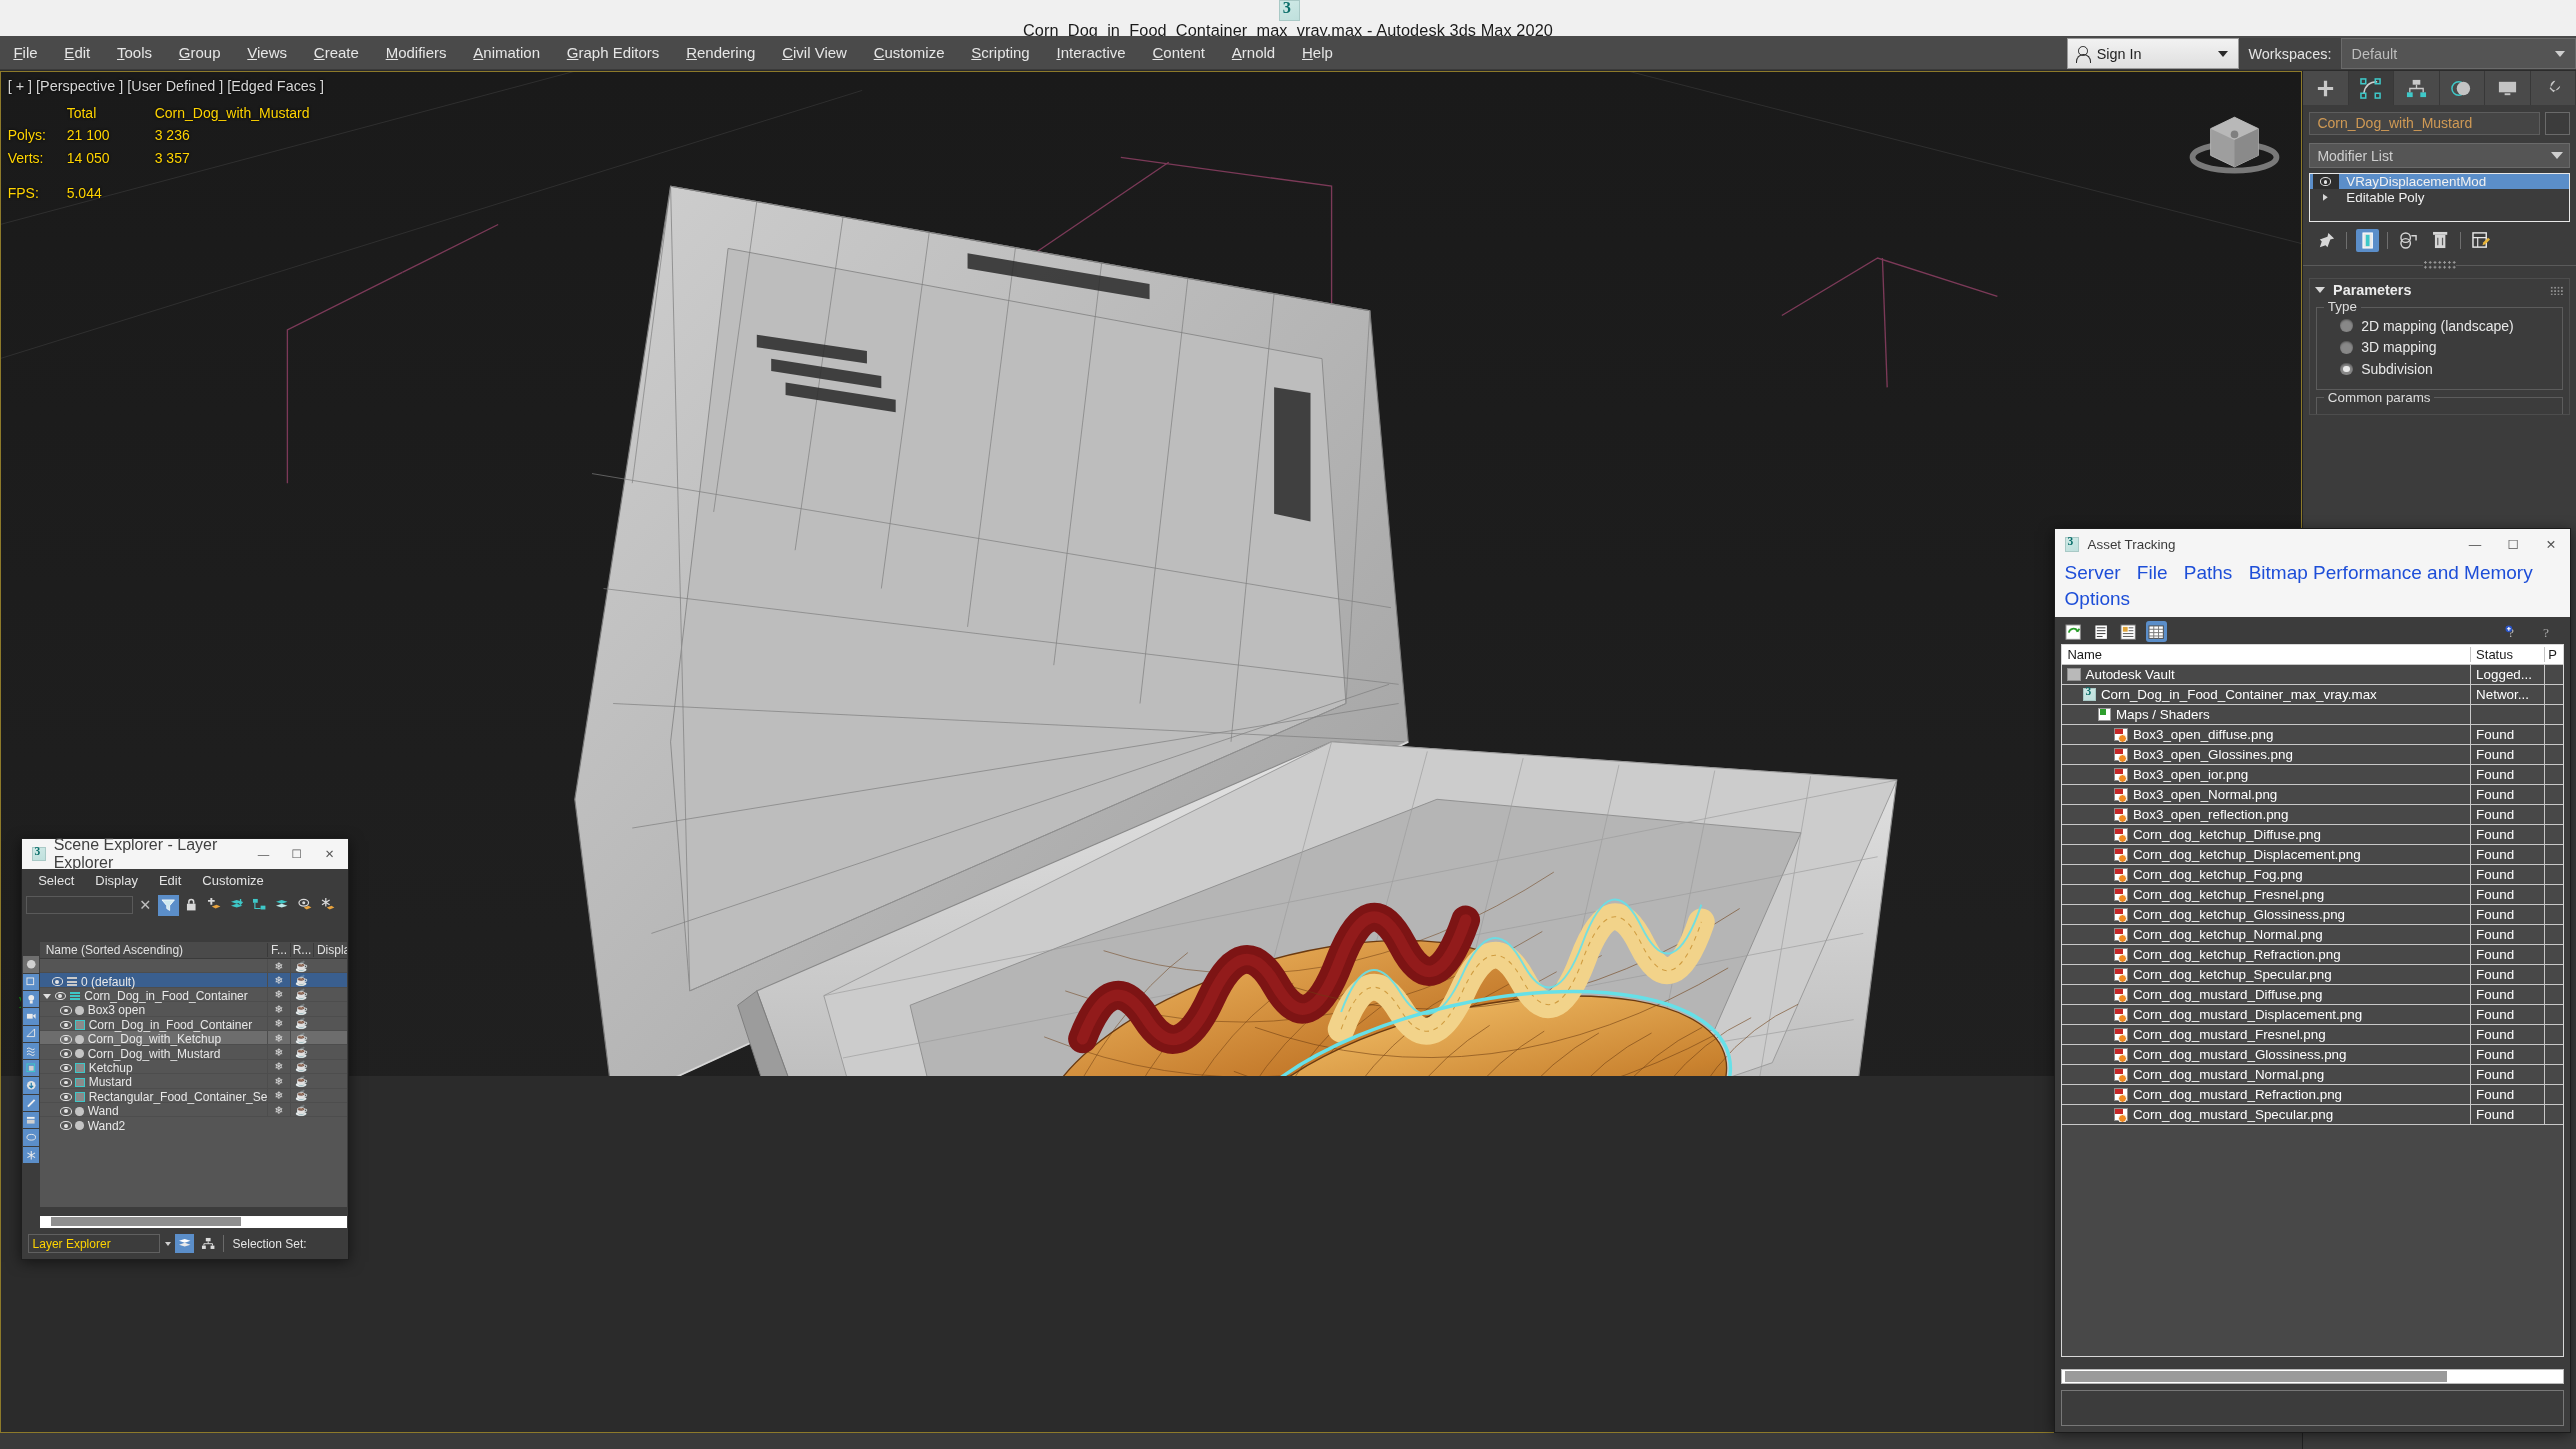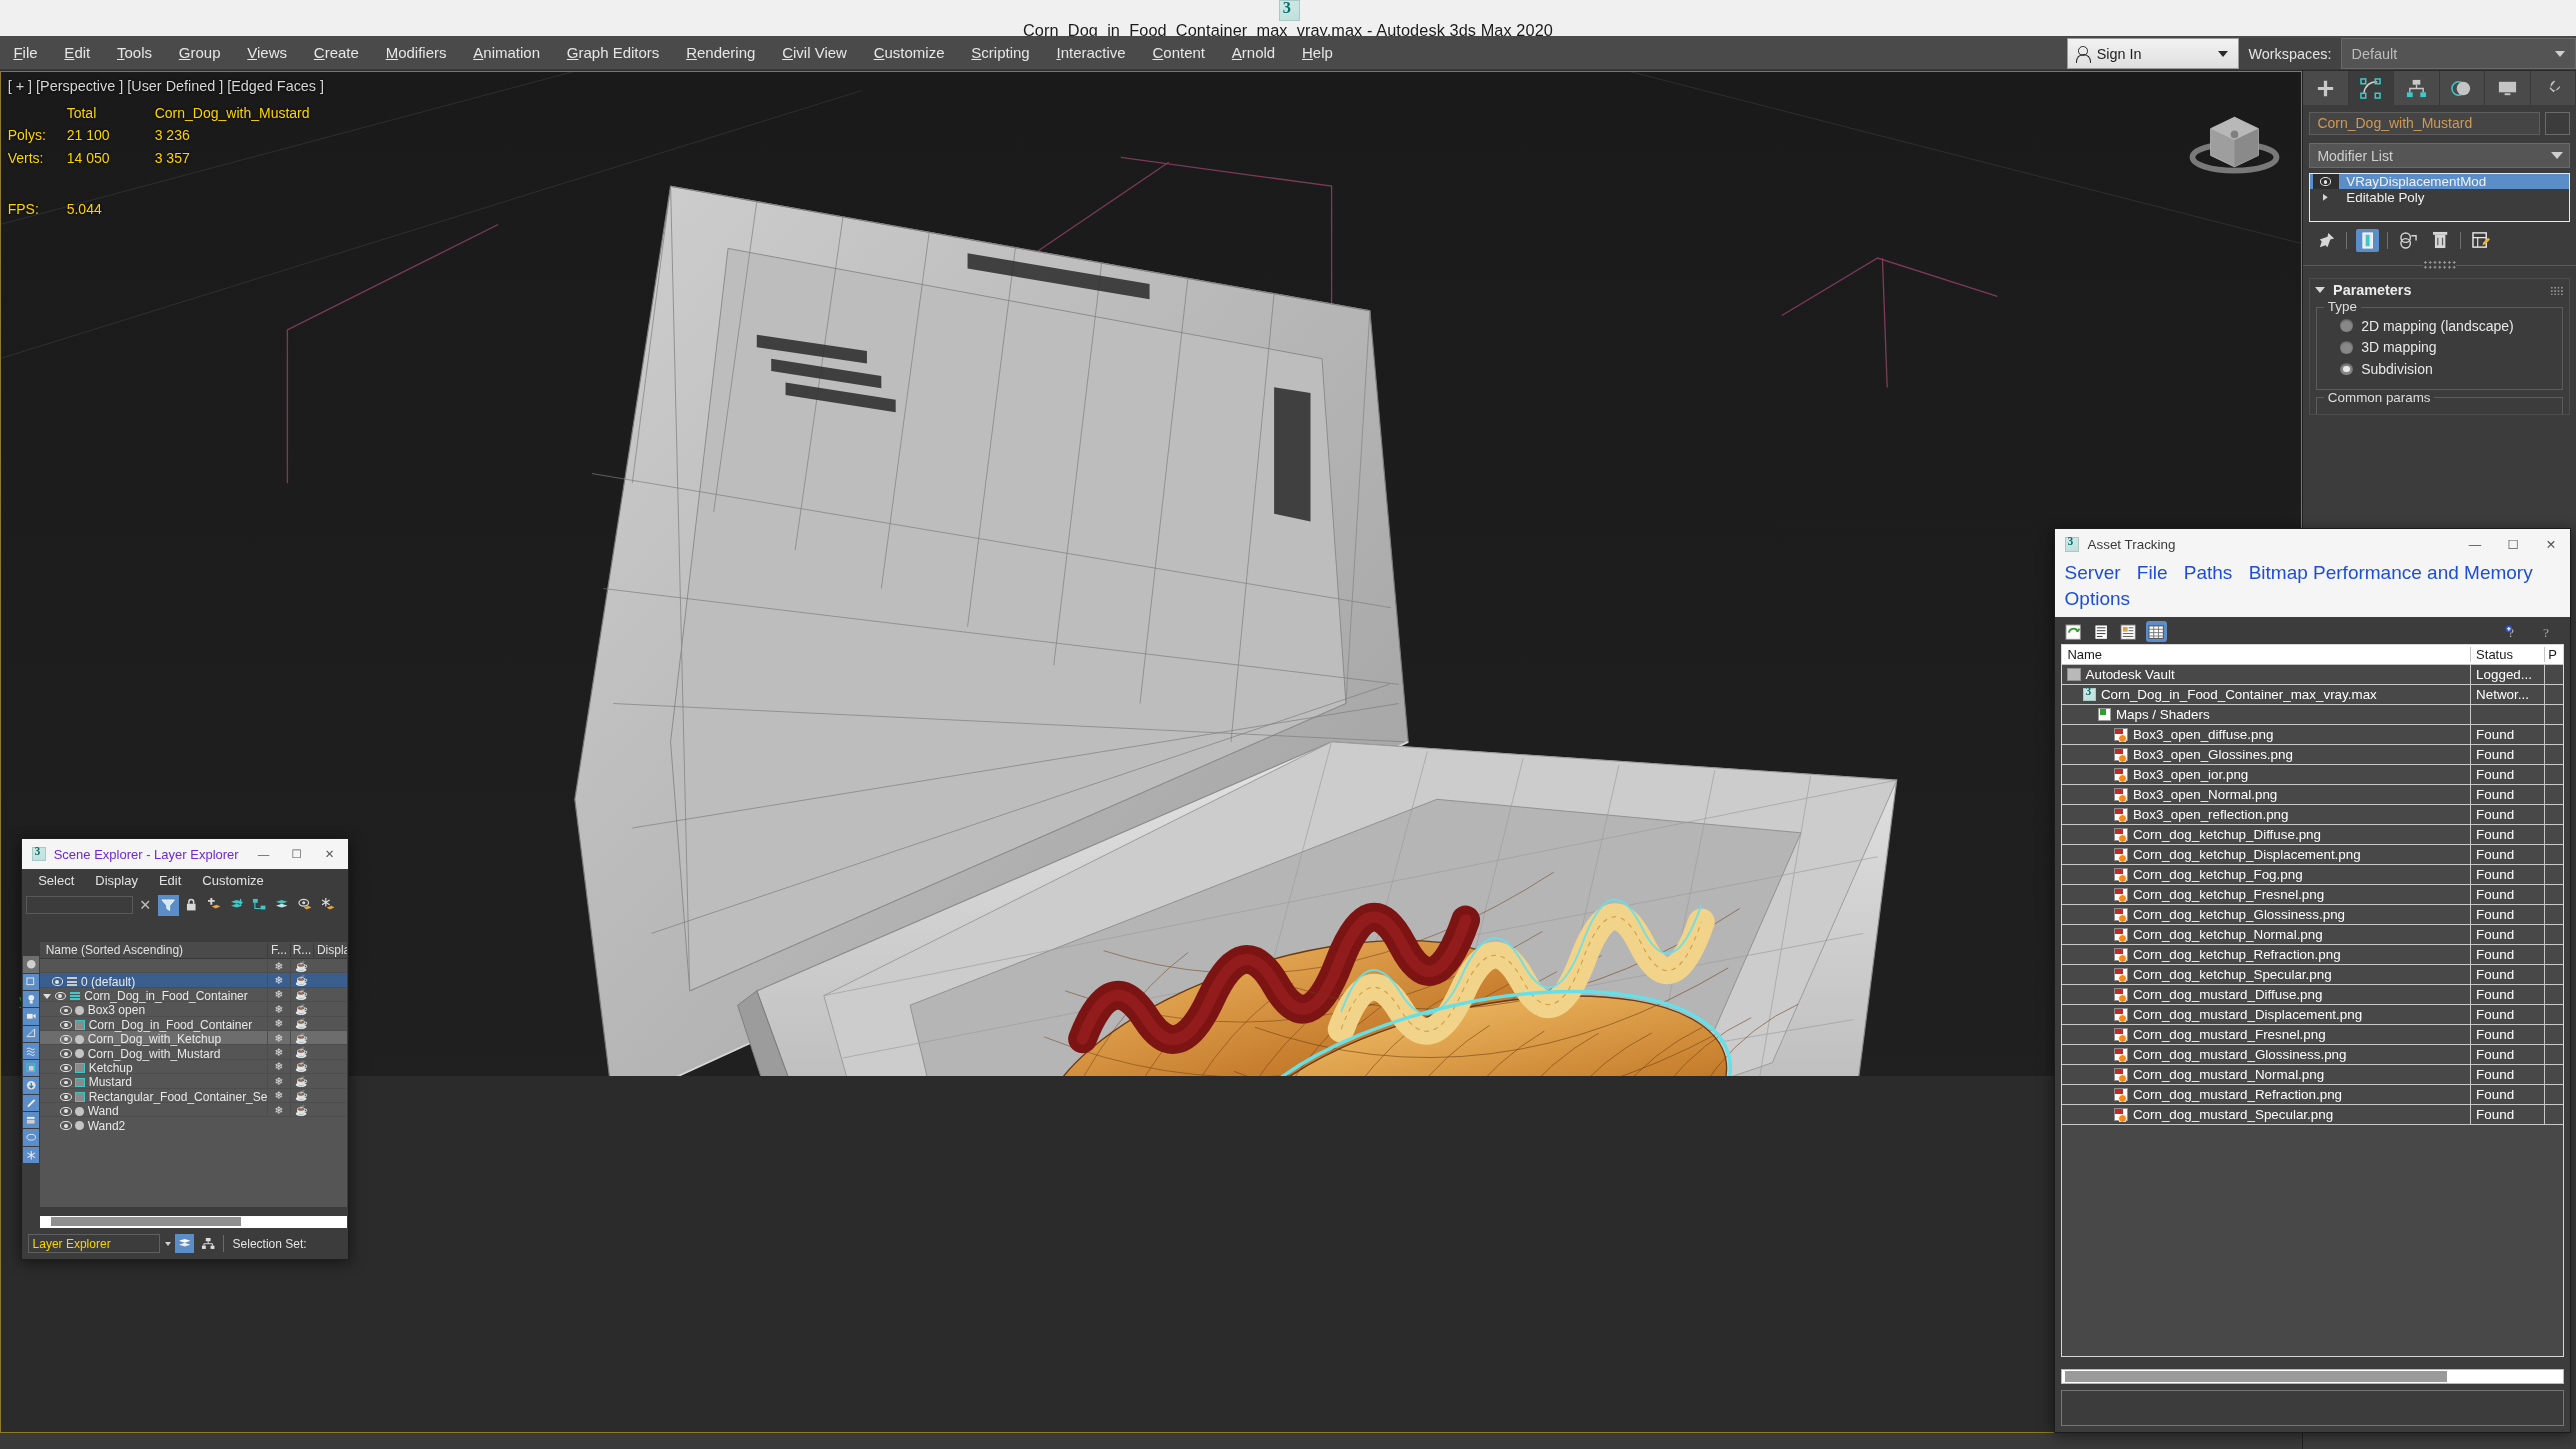--- a/index.html
+++ b/index.html
@@ -75,40 +75,40 @@
     border: 1.9px solid #8d7a2a; pointer-events:none; z-index: 6;
   }
   .vp-stats {
     position: absolute; left: 7.7px; top: 7.7px; z-index: 5;
     font-size: 14px; color: #ffd400; line-height: 1.0;
     text-shadow: 0 0 2.9px #000;
   }
   .vp-label { color: #d6d6d6; font-size: 14.4px; margin-bottom: 12.5px; }
   .stat-grid { display: grid; grid-template-columns: 59px 88px auto; row-gap: 8.6px; }
   .stat-grid .hdr { color: #ffd400; }
-  .vp-fps { margin-top: 37px; display: grid; grid-template-columns: 59px auto; }
+  .vp-fps { margin-top: 21px; display: grid; grid-template-columns: 59px auto; }
 
   .axis-tripod { position:absolute; left: 19px; bottom: 44px; width: 86px; height: 77px; z-index:5; }
 
   
   .scene-explorer {
     position: absolute; left: 21px; top: 838px; width: 328px; height: 422px;
     background: #3c3c3c; border: 1px solid #1e1e1e;
     box-shadow: 0 2.9px 13.4px rgba(0,0,0,.55); z-index: 20;
   }
   .se-title {
     height: 30px; background: #f5f5f5; display: flex; align-items: center;
     padding: 0 1.9px 0 9.6px;
   }
   .se-title .mini {
     width:14.4px;height:14.4px;background:linear-gradient(160deg,#cfe9e6,#bfe0dd);
     border:1px solid #a9c9c6;position:relative;margin-right:7.7px;flex:0 0 auto;
   }
   .se-title .mini::after{content:"3";position:absolute;left:1.9px;top:-2.9px;font-size:11.5px;font-weight:bold;color:#0a6e6a;font-family:"Liberation Serif",serif;}
-  .se-title-text { font-size: 13px; color: #6d28d9; }
+  .se-title-text { font-size: 16px; color: #404040; }
   .se-wb { margin-left:auto; display:flex; }
   .se-wb div { width:33px;height:30px;display:flex;align-items:center;justify-content:center;color:#555;font-size:11.5px;}
 
   .se-menu { height: 23px; display:flex; align-items:center; gap:0; padding-left: 5.7px; background:#3c3c3c;}
   .se-menu span { color:#e3e3e3; font-size:13px; padding: 1.9px 10.5px; }
 
   .se-toolbar { height: 26px; display:flex; align-items:center; padding-left:3.8px; gap:1.9px; background:#3c3c3c;}
   .se-search { width:107px;height:18px;background:#3c3c3c;border:1px solid #5a5a5a;}
   .ico-btn { width:21px;height:21px;display:flex;align-items:center;justify-content:center;}
   .ico-btn.active{background:#5b8ec9;}

